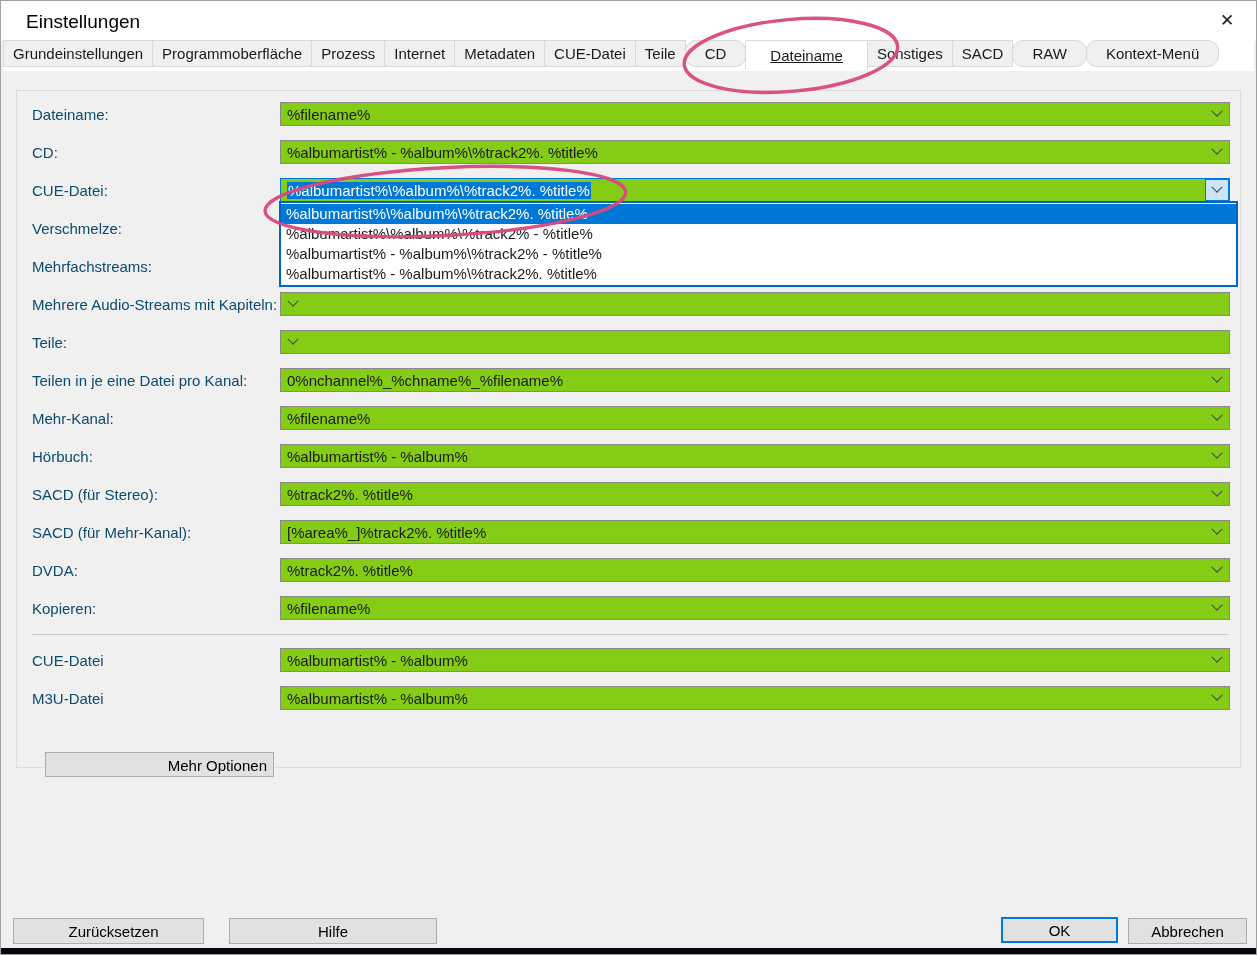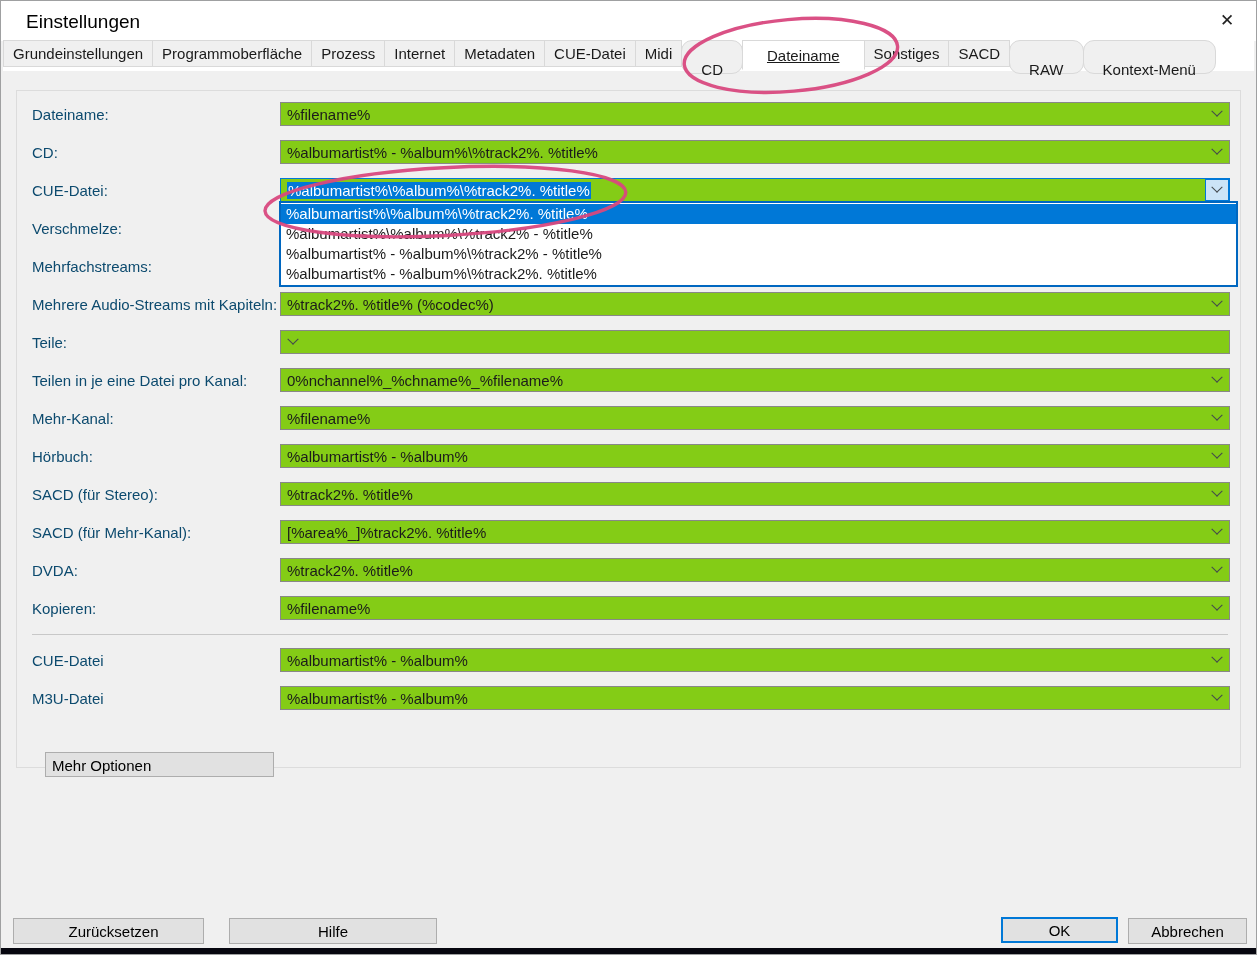--- a/index.html
+++ b/index.html
@@ -22,21 +22,21 @@
   
   .tabstrip{
     position:absolute;top:39px;left:2px;right:2px;height:31px;
     display:flex;background:#ffffff;z-index:3;
   }
   .tab{
     height:27px;line-height:25px;padding:0 9px;background:#f0f0f0;
     border:1px solid #d9d9d9;margin-right:-1px;font-size:15px;color:#1a1a1a;
     white-space:nowrap;cursor:pointer;
   }
-  .tab.wide{padding:16px 19px;border-radius:11px;}
+  .tab.wide{padding:0 19px;border-radius:11px;}
   .tab.active{
     height:30px;line-height:29px;background:#ffffff;border-bottom:1px solid #ffffff;
     z-index:4;position:relative;margin-bottom:-1px;padding:0 24px;text-decoration:underline;
   }
   
   .page{
     position:absolute;top:69px;left:2px;right:2px;bottom:6px;background:#f0f0f0;
     border-top:1px solid #d9d9d9;
   }
   .panel{
@@ -61,21 +61,21 @@
     border-bottom:1.6px solid #43494e;transform:rotate(45deg) translate(-2px,-2px);
   }
   .combo.open{border-color:#0078d7;}
   .combo.open .combo-text span{background:#0078d7;color:#fff;padding:1px 1px;}
   .combo.open .combo-arrow{
     background:#cce4f7;box-shadow:inset 0 0 0 1px #0078d7;
   }
   .separator{border-top:1px solid #c8c8c8;margin:0 2px 13px 0;height:0;}
   .more-btn{
     width:229px;height:25px;margin:28px 0 0 13px;background:#e1e1e1;
-    border:1px solid #adadad;font-size:15px;color:#000;text-align:left;
+    border:1px solid #adadad;font-size:15px;color:#000;text-align:right;
     line-height:23px;cursor:pointer;
   }
   
   .dropdown{
     position:absolute;left:278px;top:200px;width:959px;background:#fff;
     border:2px solid #0067c0;z-index:6;padding:1px 0;
   }
   .dd-item{
     height:20px;line-height:20px;font-size:15px;color:#1b1b1b;
     padding-left:5px;white-space:nowrap;cursor:pointer;
@@ -109,21 +109,21 @@
     <div class="close-btn">✕</div>
   </div>
 
   <div class="tabstrip" id="tabstrip">
       <div class="tab">Grundeinstellungen</div>
       <div class="tab">Programmoberfläche</div>
       <div class="tab">Prozess</div>
       <div class="tab">Internet</div>
       <div class="tab">Metadaten</div>
       <div class="tab">CUE-Datei</div>
-      <div class="tab">Midi</div>
+      <div class="tab">Teile</div>
       <div class="tab wide">CD</div>
       <div class="tab active">Dateiname</div>
       <div class="tab">Sonstiges</div>
       <div class="tab">SACD</div>
       <div class="tab wide">RAW</div>
       <div class="tab wide">Kontext-Menü</div>
     </div>
 
   <div class="page">
     <div class="panel" id="panel"><div class="row">
@@ -152,21 +152,20 @@
     </div>
   </div><div class="row">
     <div class="row-label">Verschmelze:</div>
 
   </div><div class="row">
     <div class="row-label">Mehrfachstreams:</div>
 
   </div><div class="row">
     <div class="row-label">Mehrere Audio-Streams mit Kapiteln:</div>
     <div class="combo">
-      <div class="combo-text">%track2%. %title% (%codec%)</div>
       <div class="combo-arrow">
               <i class="chev"></i>
             </div>
     </div>
   </div><div class="row">
     <div class="row-label">Teile:</div>
     <div class="combo">
       <div class="combo-arrow">
               <i class="chev"></i>
             </div>

